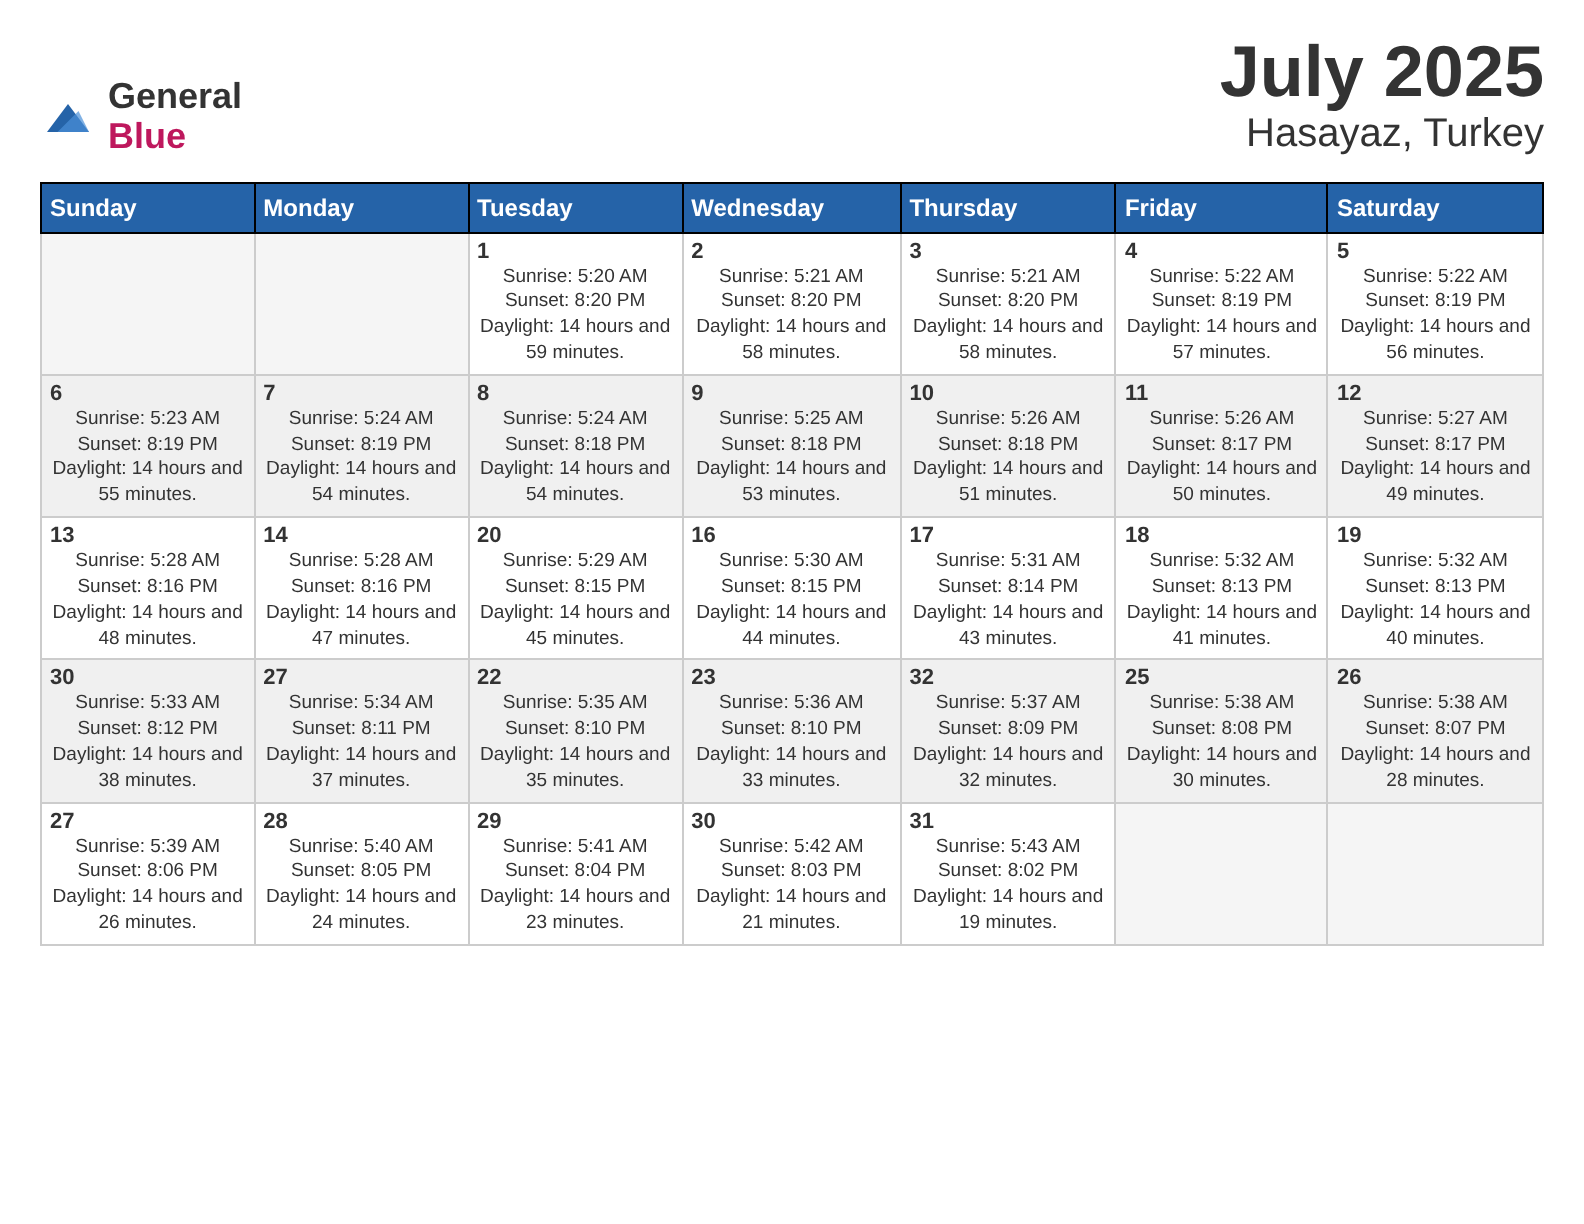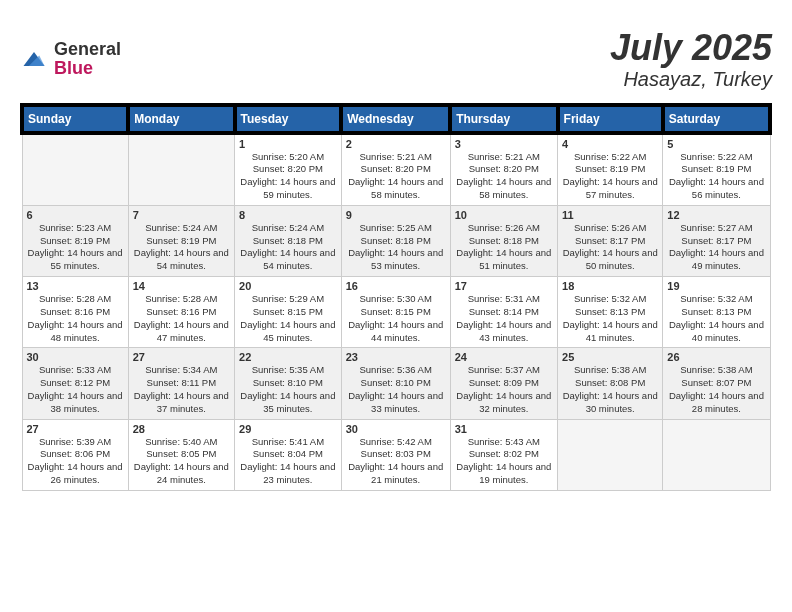--- a/index.html
+++ b/index.html
@@ -12,23 +12,22 @@
     }
     .page {
       width: 792px;
       min-height: 612px;
       padding: 16px 20px 10px 20px;
       background: #fff;
     }
     .header {
       display: flex;
       justify-content: space-between;
-      align-items: center;
+      align-items: flex-end;
       margin-bottom: 12px;
-      margin-top: 12px;
     }
     .logo {
       display: flex;
       align-items: center;
       gap: 4px;
     }
     .logo-text {
       display: flex;
       flex-direction: column;
       line-height: 1.1;
@@ -43,21 +42,20 @@
       font-weight: bold;
       color: #be185d;
     }
     .logo-icon {
       width: 28px;
       height: 28px;
       margin-right: 2px;
     }
     .title-section {
       text-align: right;
-      font-style: italic;
     }
     .month-title {
       font-size: 36px;
       font-weight: bold;
       color: #333;
       line-height: 1.1;
     }
     .location-title {
       font-size: 20px;
       color: #333;
@@ -67,21 +65,21 @@
       border-collapse: collapse;
       font-size: 10px;
     }
     .calendar th {
       background: #2563a8;
       color: #fff;
       padding: 5px 4px;
       text-align: left;
       font-size: 12px;
       font-weight: bold;
-      border: 4px solid #000000;
+      border: 1px solid #000000;
     }
     .calendar td {
       border: 1px solid #ccc;
       vertical-align: top;
       padding: 3px 4px;
       width: 113px;
       min-height: 70px;
       height: 70px;
       background: #fff;
     }
@@ -234,21 +232,21 @@
           </td>
           <td>
             <span class="day-num">22</span>
             <div class="day-info">Sunrise: 5:35 AM<br>Sunset: 8:10 PM<br>Daylight: 14 hours and 35 minutes.</div>
           </td>
           <td>
             <span class="day-num">23</span>
             <div class="day-info">Sunrise: 5:36 AM<br>Sunset: 8:10 PM<br>Daylight: 14 hours and 33 minutes.</div>
           </td>
           <td>
-            <span class="day-num">24</span>
+            <span class="day-num">32</span>
             <div class="day-info">Sunrise: 5:37 AM<br>Sunset: 8:09 PM<br>Daylight: 14 hours and 32 minutes.</div>
           </td>
           <td>
             <span class="day-num">25</span>
             <div class="day-info">Sunrise: 5:38 AM<br>Sunset: 8:08 PM<br>Daylight: 14 hours and 30 minutes.</div>
           </td>
           <td>
             <span class="day-num">26</span>
             <div class="day-info">Sunrise: 5:38 AM<br>Sunset: 8:07 PM<br>Daylight: 14 hours and 28 minutes.</div>
           </td>

